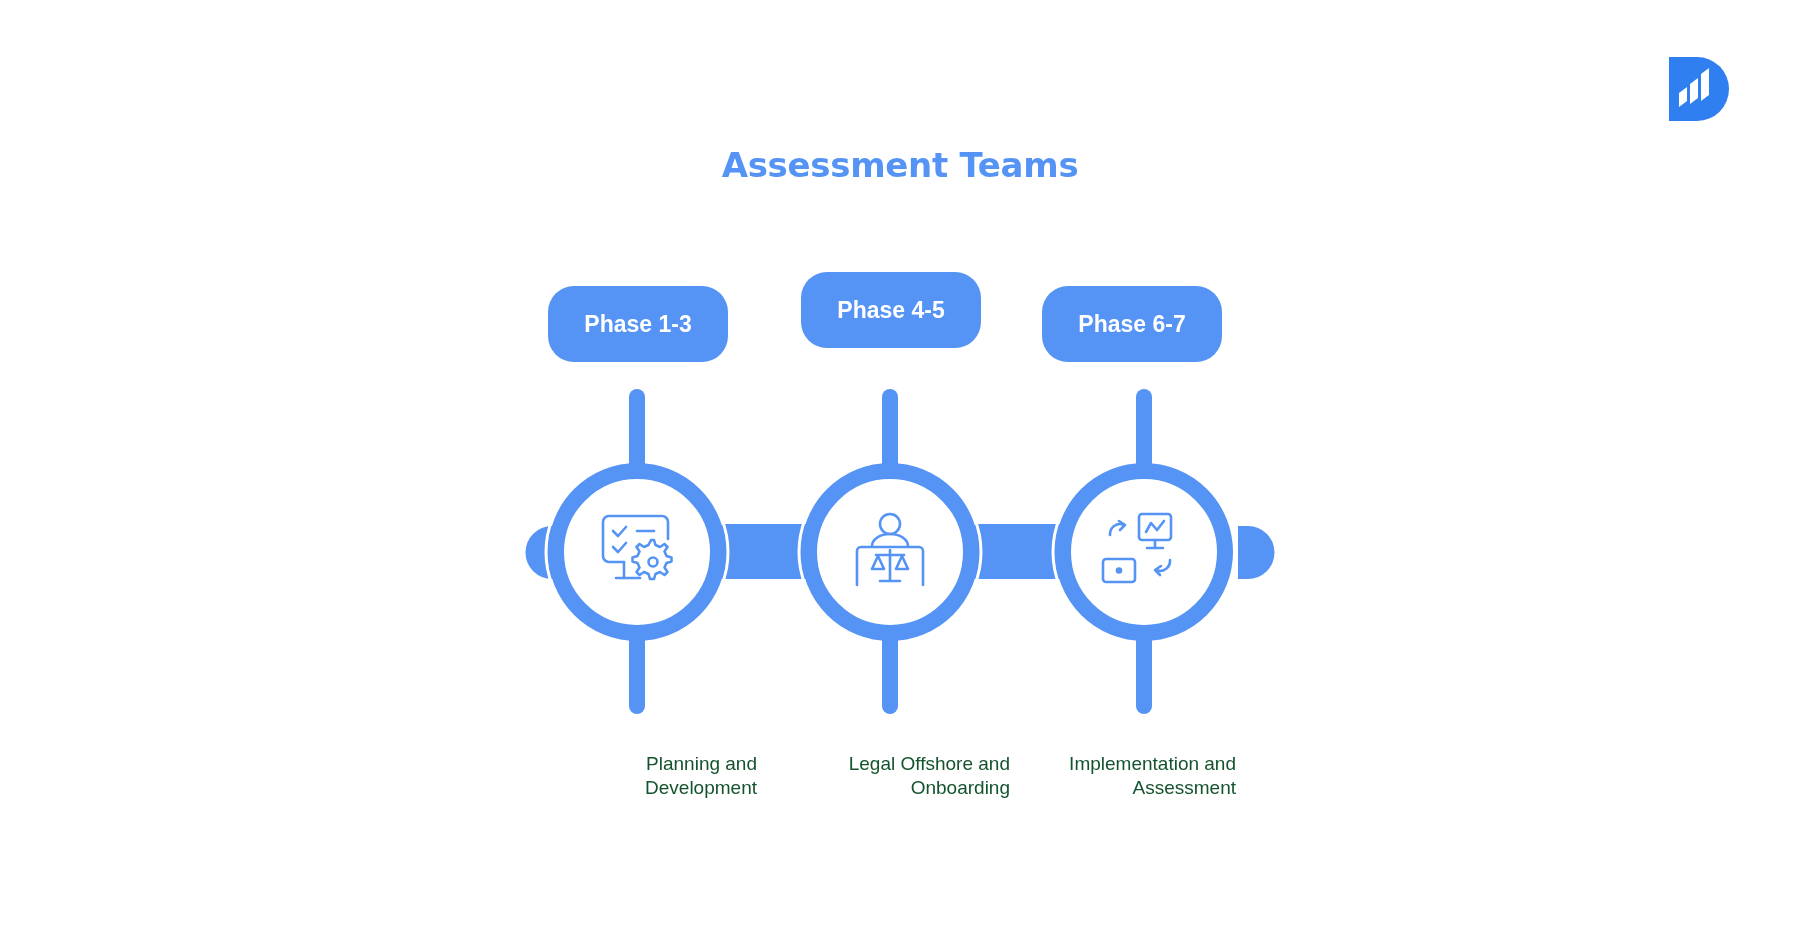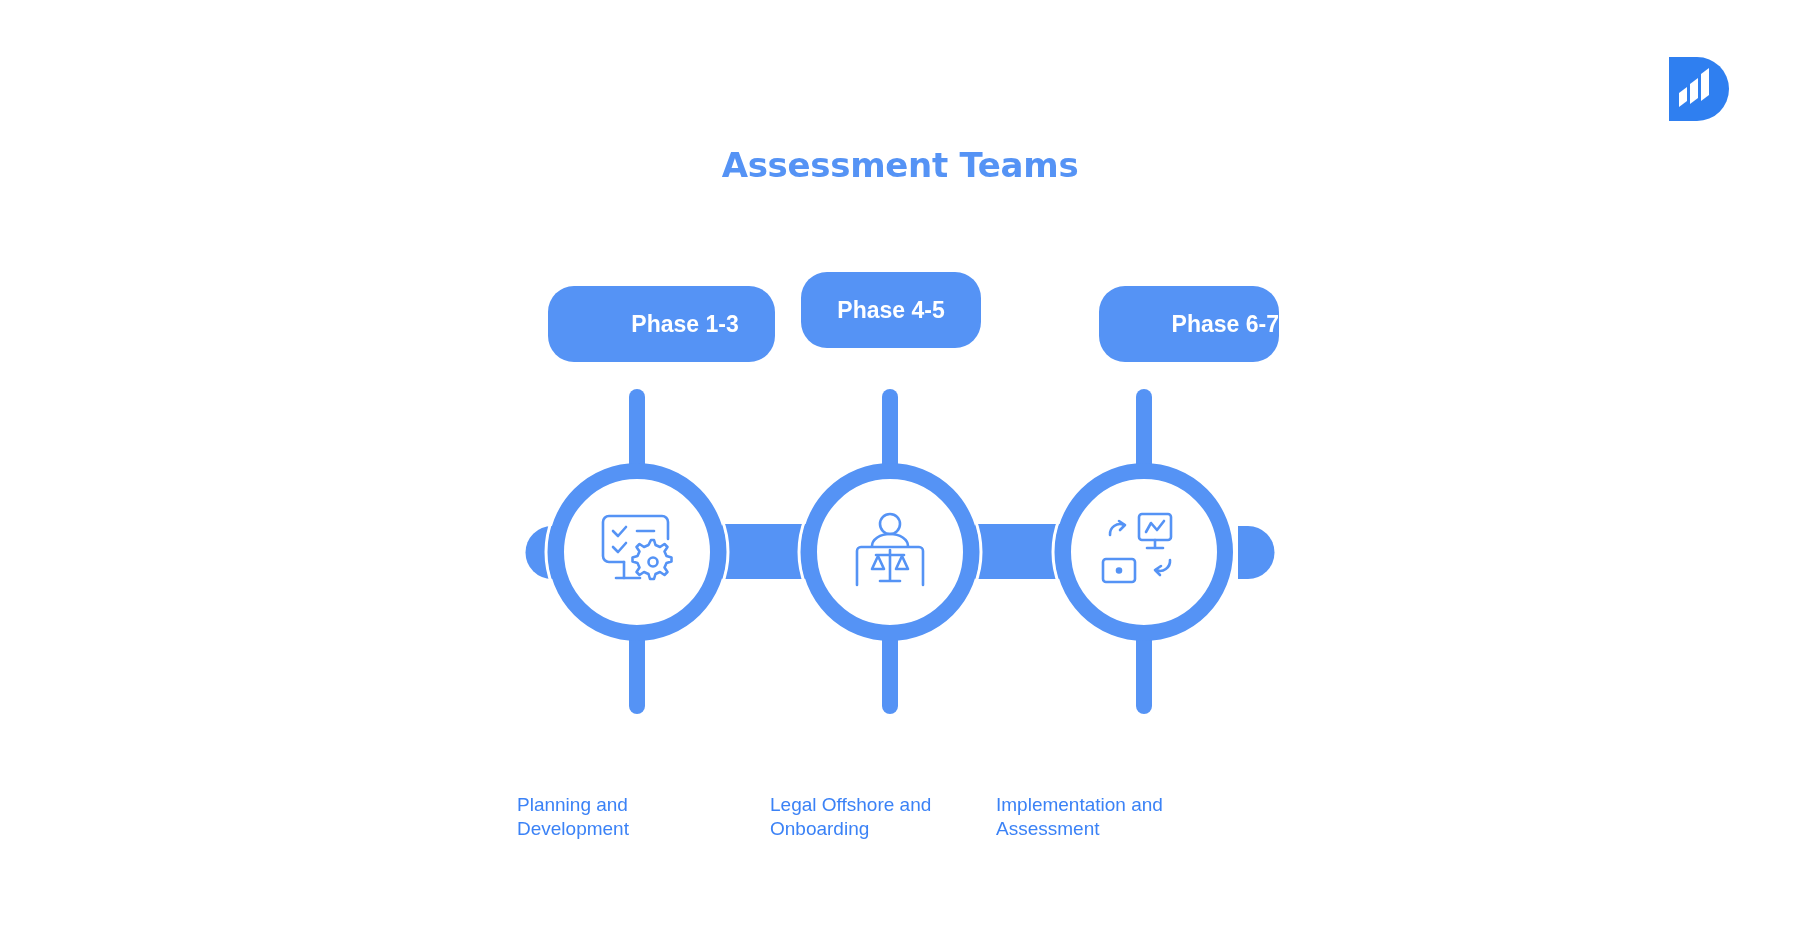--- a/index.html
+++ b/index.html
@@ -1,43 +1,43 @@
 <!DOCTYPE html>
 <html><head>
 <meta charset="utf-8">
 <style>
   html, body { margin:0; padding:0; background:#ffffff; }
   body { width:1800px; height:941px; position:relative; overflow:hidden; font-family:"Liberation Sans", sans-serif; }
   .logo { position:absolute; left:1669px; top:57px; width:60px; height:64px; }
   .title { position:absolute; left:450px; top:144px; width:900px; text-align:center; color:#5593f5; font-family:"DejaVu Sans", sans-serif; font-weight:bold; font-size:34px; line-height:43px; letter-spacing:-0.3px; }
   .pill { position:absolute; top:286px; width:180px; height:76px; border-radius:26px; background:#5593f5; color:#ffffff; font-weight:bold; font-size:23px; display:flex; align-items:center; justify-content:center; }
   .diagram { position:absolute; left:0; top:0; width:1800px; height:941px; }
-  .label { position:absolute; top:752px; width:240px; text-align:left; color:#3b82f6; font-size:19px; line-height:24px;margin-top:41px; }
+  .label { position:absolute; top:752px; width:240px; text-align:right; color:#14532d; font-size:19px; line-height:24px; }
 </style>
 </head>
 <body>
 
 <svg class="logo" viewBox="0 0 60 64">
   <path d="M0 0 H28 A32 32 0 0 1 28 64 H0 Z" fill="#2f7ff0"></path>
   <polygon points="10,50 10,36 18,30 18,44" fill="#ffffff"></polygon>
   <polygon points="21,47 21,27 29,21 29,41" fill="#ffffff"></polygon>
   <polygon points="32,44 32,17 40,11 40,38" fill="#ffffff"></polygon>
 </svg>
 
 <div class="title">
   <div>Assessment Teams</div>
 </div>
 
-<div class="pill" style="left:548px;padding-left:47px;">
+<div class="pill" style="left:548px;">
     <span>Phase 1-3</span>
   </div>
 <div class="pill" style="left:801px;top:272px;text-align:center;">
     <span>Phase 4-5</span>
   </div>
-<div class="pill" style="left:1099px;justify-content:flex-end;">
+<div class="pill" style="left:1042px;">
     <span>Phase 6-7</span>
   </div>
 
 <svg class="diagram" viewBox="0 0 1800 941">
   <g fill="#5593f5" stroke="none">
 
     <path d="M555 526 A27 27 0 0 0 555 579 Z" transform="translate(0,0)"></path>
     <path d="M552 526 H560 V579 H552 A26.5 26.5 0 0 1 552 526 Z"></path>
     <path d="M1248 526 A26.5 26.5 0 0 1 1248 579 H1238 V526 Z"></path>
 

